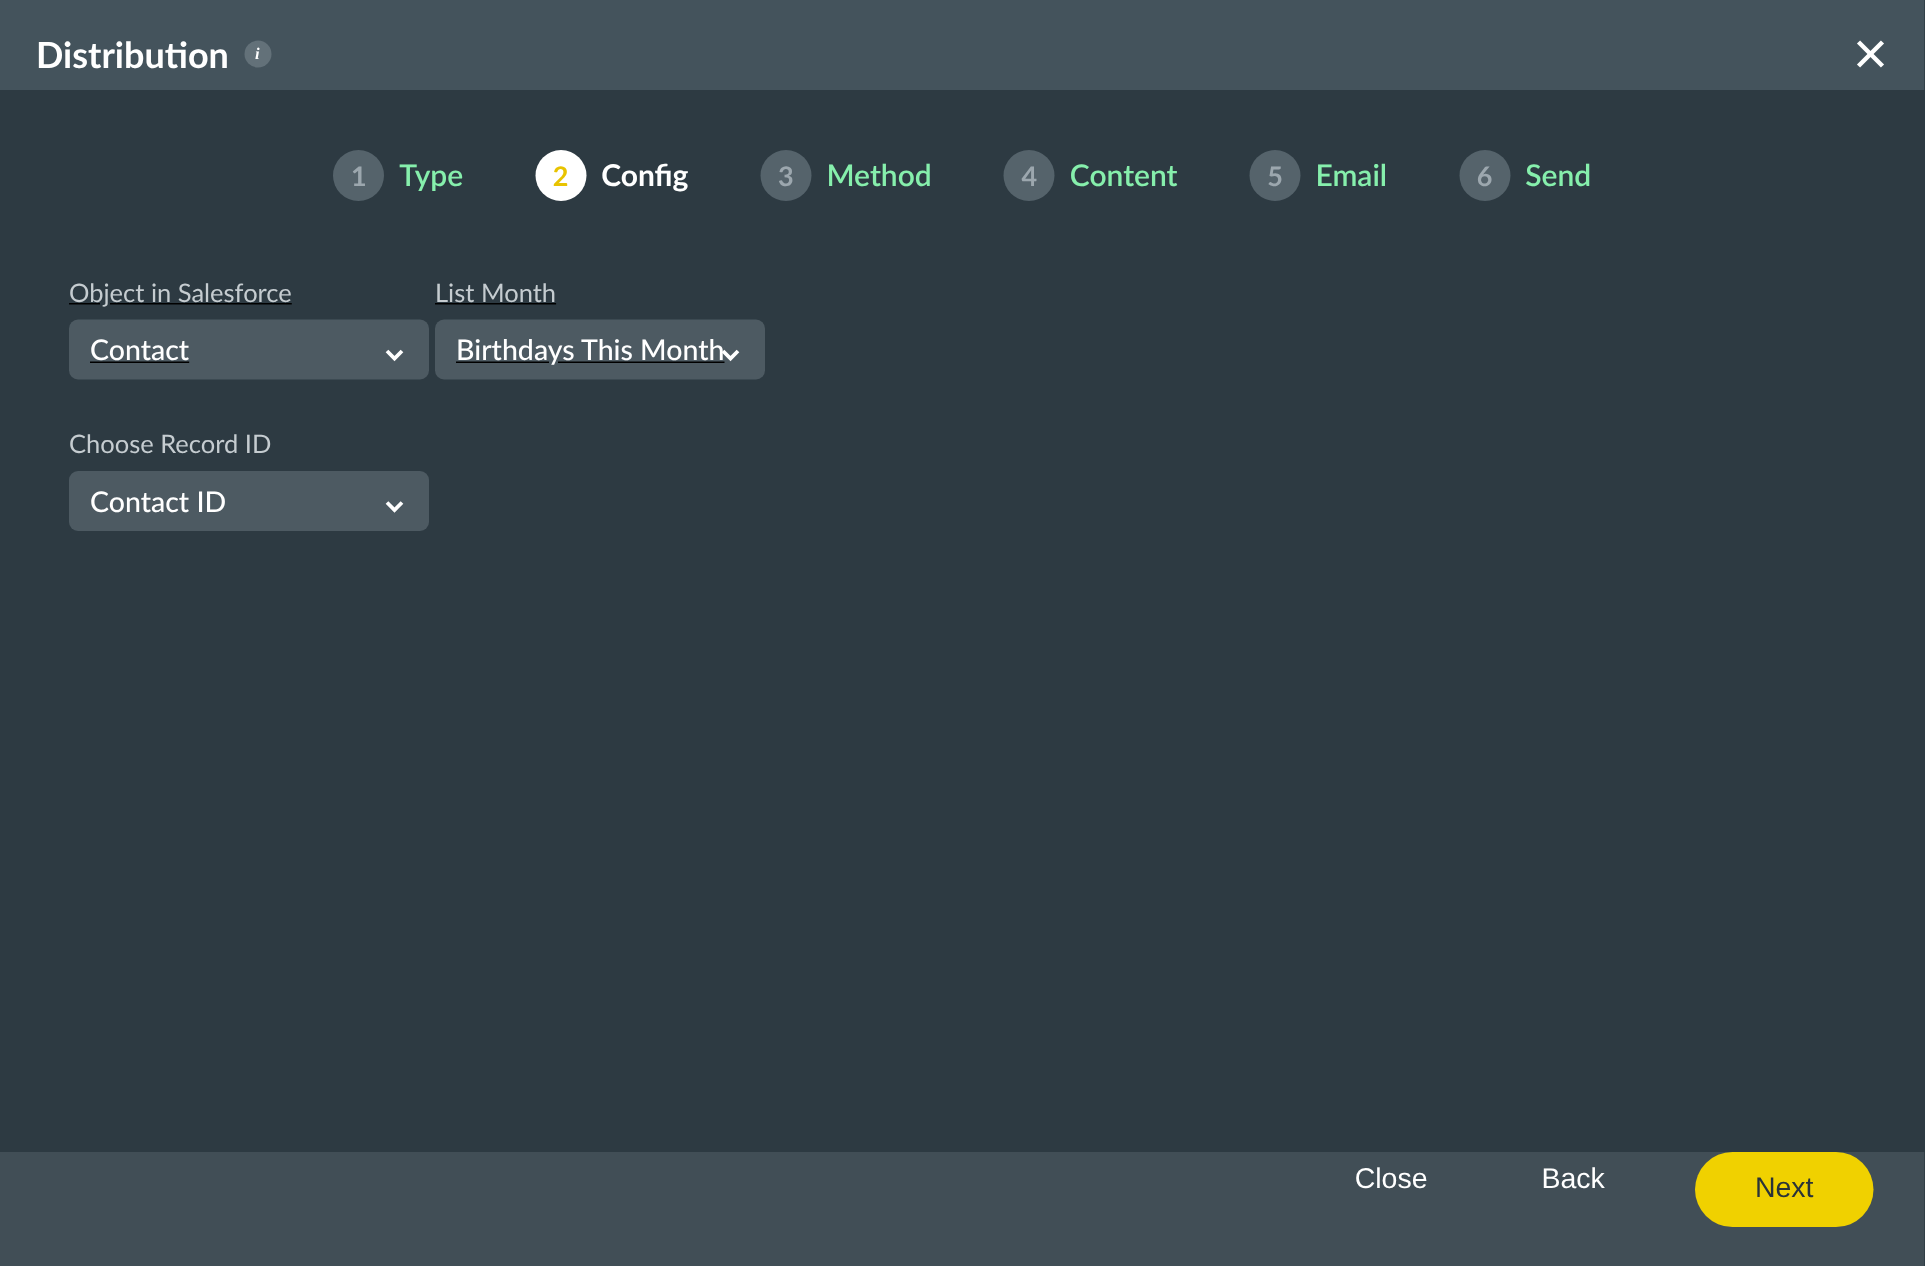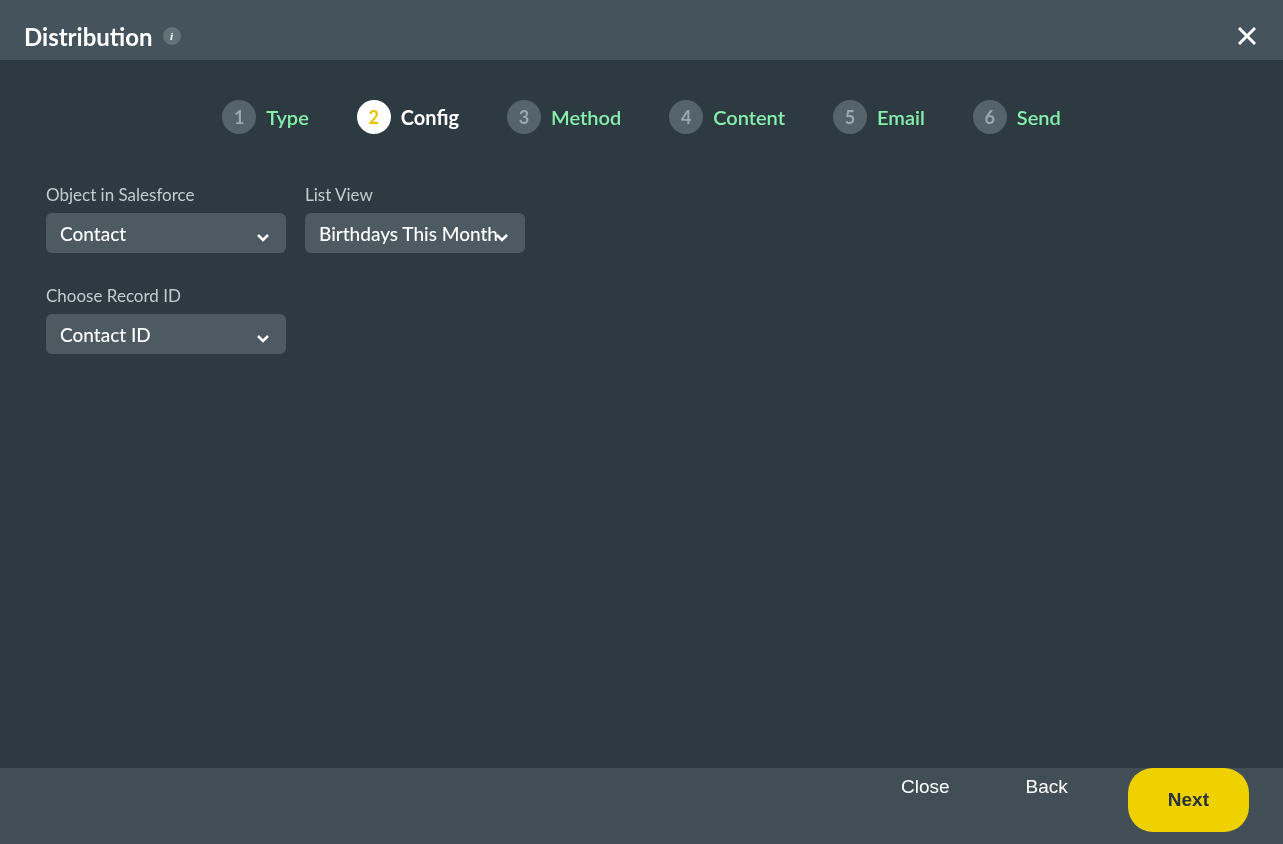--- a/index.html
+++ b/index.html
@@ -109,22 +109,23 @@
       color: #ffffff;
       font-weight: 700;
     }
     
     .content {
       padding: 0 46px;
     }
     
     .form-row {
       display: flex;
-      gap: 19px;
+      gap: 4px;
       margin-bottom: 32px;
+      text-decoration: underline;
     }
     
     .form-group {
       display: flex;
       flex-direction: column;
     }
     
     .form-label {
       color: #c5ccd0;
       font-size: 17px;
@@ -204,24 +205,24 @@
       font-weight: 500;
       cursor: pointer;
       padding: 8px 16px;
     }
     
     .footer-button-primary {
       background: #f0d100;
       border: none;
       color: #2a3339;
       font-size: 19px;
-      font-weight: 700;
+      font-weight: 400;
       cursor: pointer;
       padding: 0 40px;
-      height: 64px;
+      height: 50px;
       border-radius: 25px;
     }
   </style>
 </head>
 <body>
 
 <div class="header">
   <div class="header-title">
     <span>Distribution</span>
     <span class="info-badge">i</span>
@@ -268,21 +269,21 @@
       <div class="select-wrapper w-240">
         <span class="select-value">Contact</span>
         <span class="chevron">
           <svg viewBox="0 0 14 10">
               <polyline points="2,2 7,7 12,2"></polyline>
             </svg>
         </span>
       </div>
     </div>
     <div class="form-group">
-      <label class="form-label">List View</label>
+      <label class="form-label">List Month</label>
       <div class="select-wrapper w-260">
         <span class="select-value">Birthdays This Month</span>
         <span class="chevron">
           <svg viewBox="0 0 14 10">
               <polyline points="2,2 7,7 12,2"></polyline>
             </svg>
         </span>
       </div>
     </div>
   </div>

